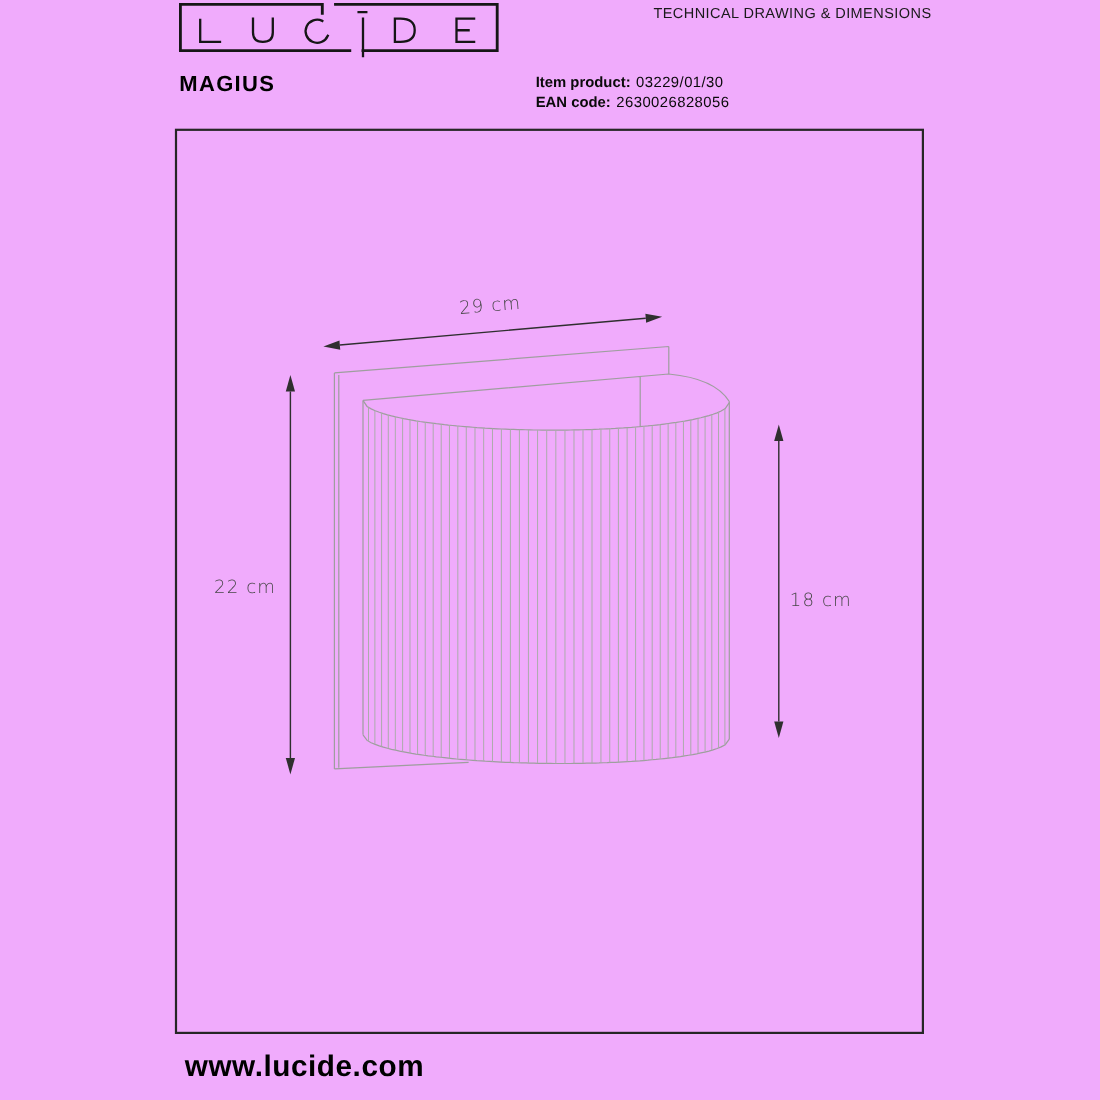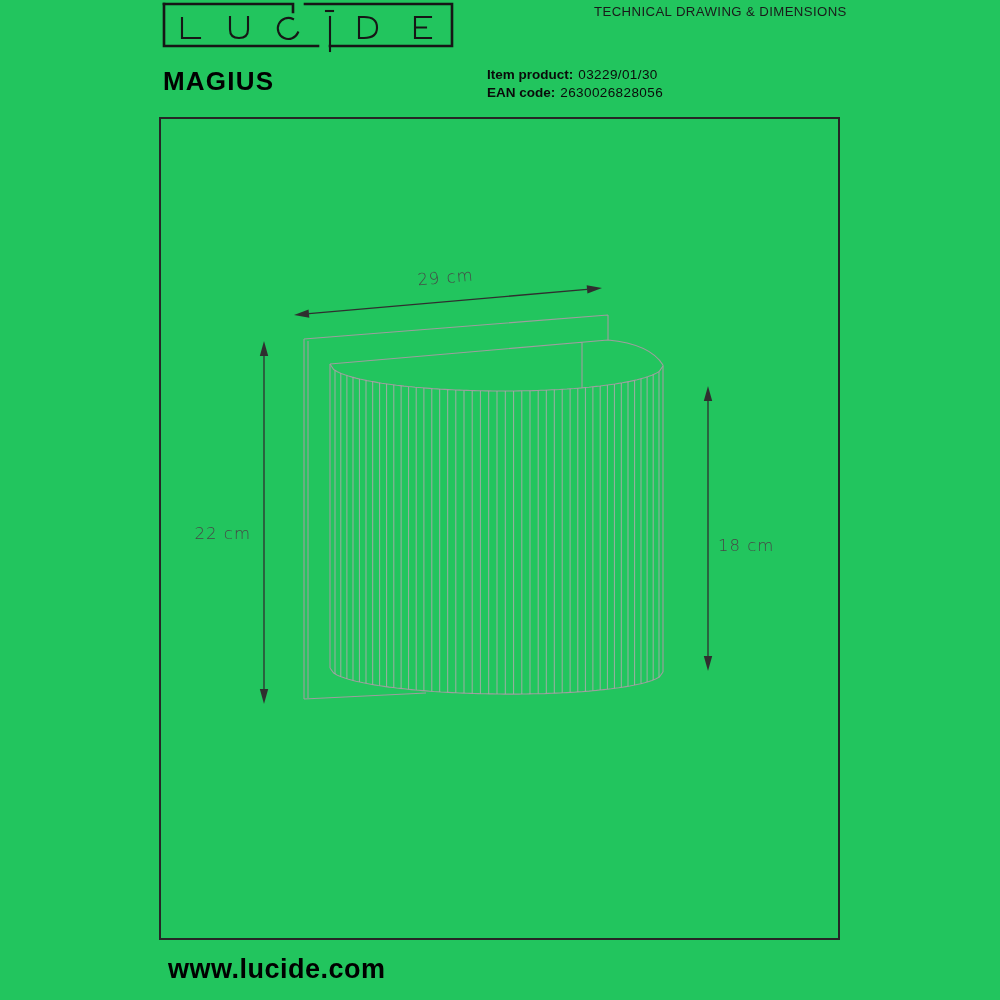--- a/index.html
+++ b/index.html
@@ -1,26 +1,26 @@
 <!DOCTYPE html>
 <html><head>
 <meta charset="utf-8">
 <style>
   html,body{margin:0;padding:0;background:#ffffff;}
-  .page{position:relative;width:1000px;height:1000px;background:#22c55e;overflow:hidden;
+  .page{position:relative;width:1000px;height:1000px;background:#f0abfc;overflow:hidden;
         font-family:"Liberation Sans",sans-serif;color:#111;}
 
   
   .logo-svg{position:absolute;left:162px;top:1px;}
   .doc-title{position:absolute;left:594px;top:4px;width:250px;
              font-size:13.2px;font-weight:500;letter-spacing:.4px;color:#1a1a1a;white-space:nowrap;}
 
   
   .product-name{position:absolute;left:163px;top:66px;margin:0;
-                font-size:26px;font-weight:800;letter-spacing:1.2px;color:#000;}
+                font-size:20px;font-weight:800;letter-spacing:1.2px;color:#000;}
   .codes{position:absolute;left:487px;top:66px;font-size:13.5px;line-height:18px;color:#0a0a0a;}
   .codes .lbl{font-weight:700;margin-right:5px;}
   .codes .val{font-weight:400;letter-spacing:.4px;}
 
   
   .frame{position:absolute;left:159px;top:117px;width:677px;height:819px;
          border:2px solid #262626;}
   .frame svg{display:block;}
 
   .dline{stroke:#9e9e9e;stroke-width:1.1;fill:none;}

